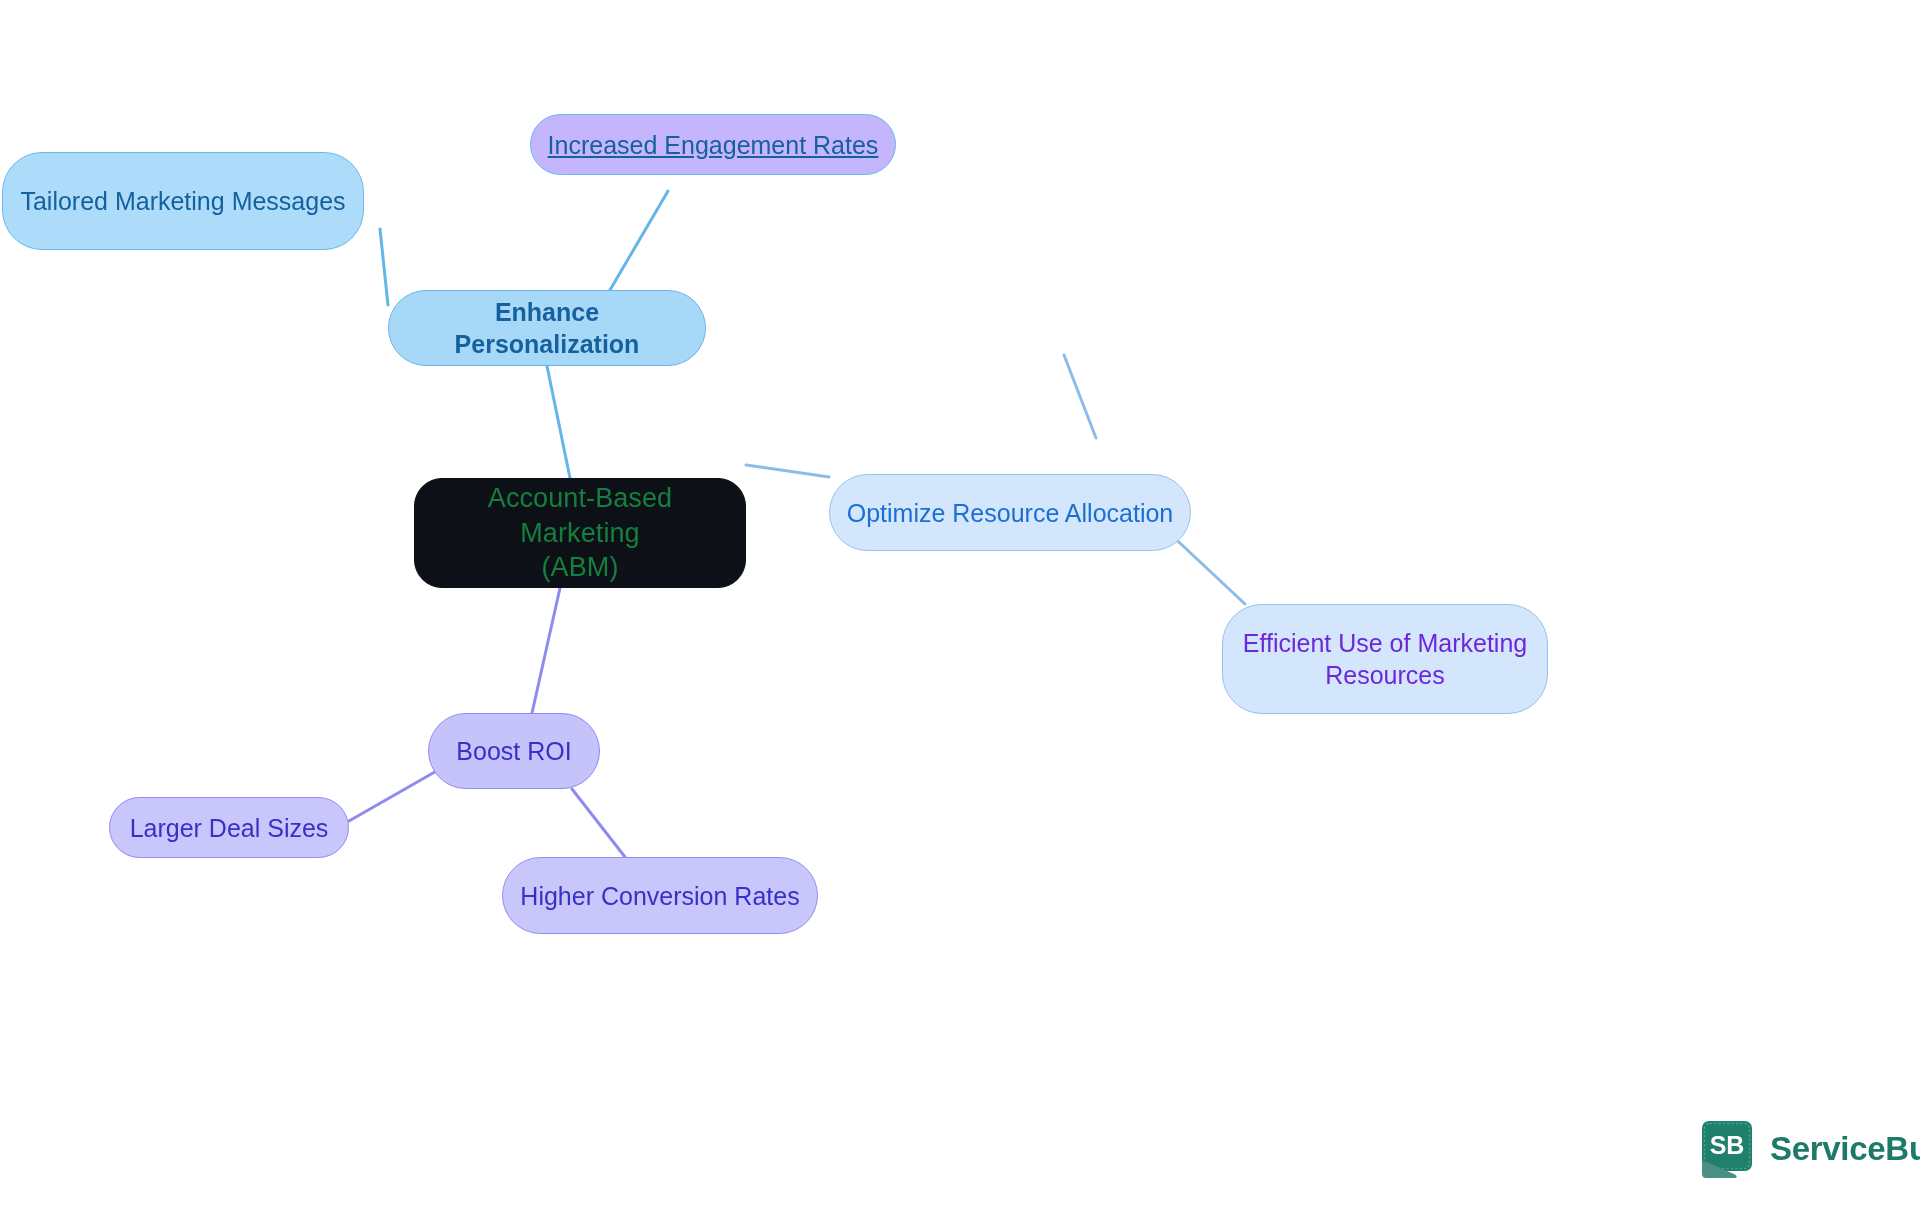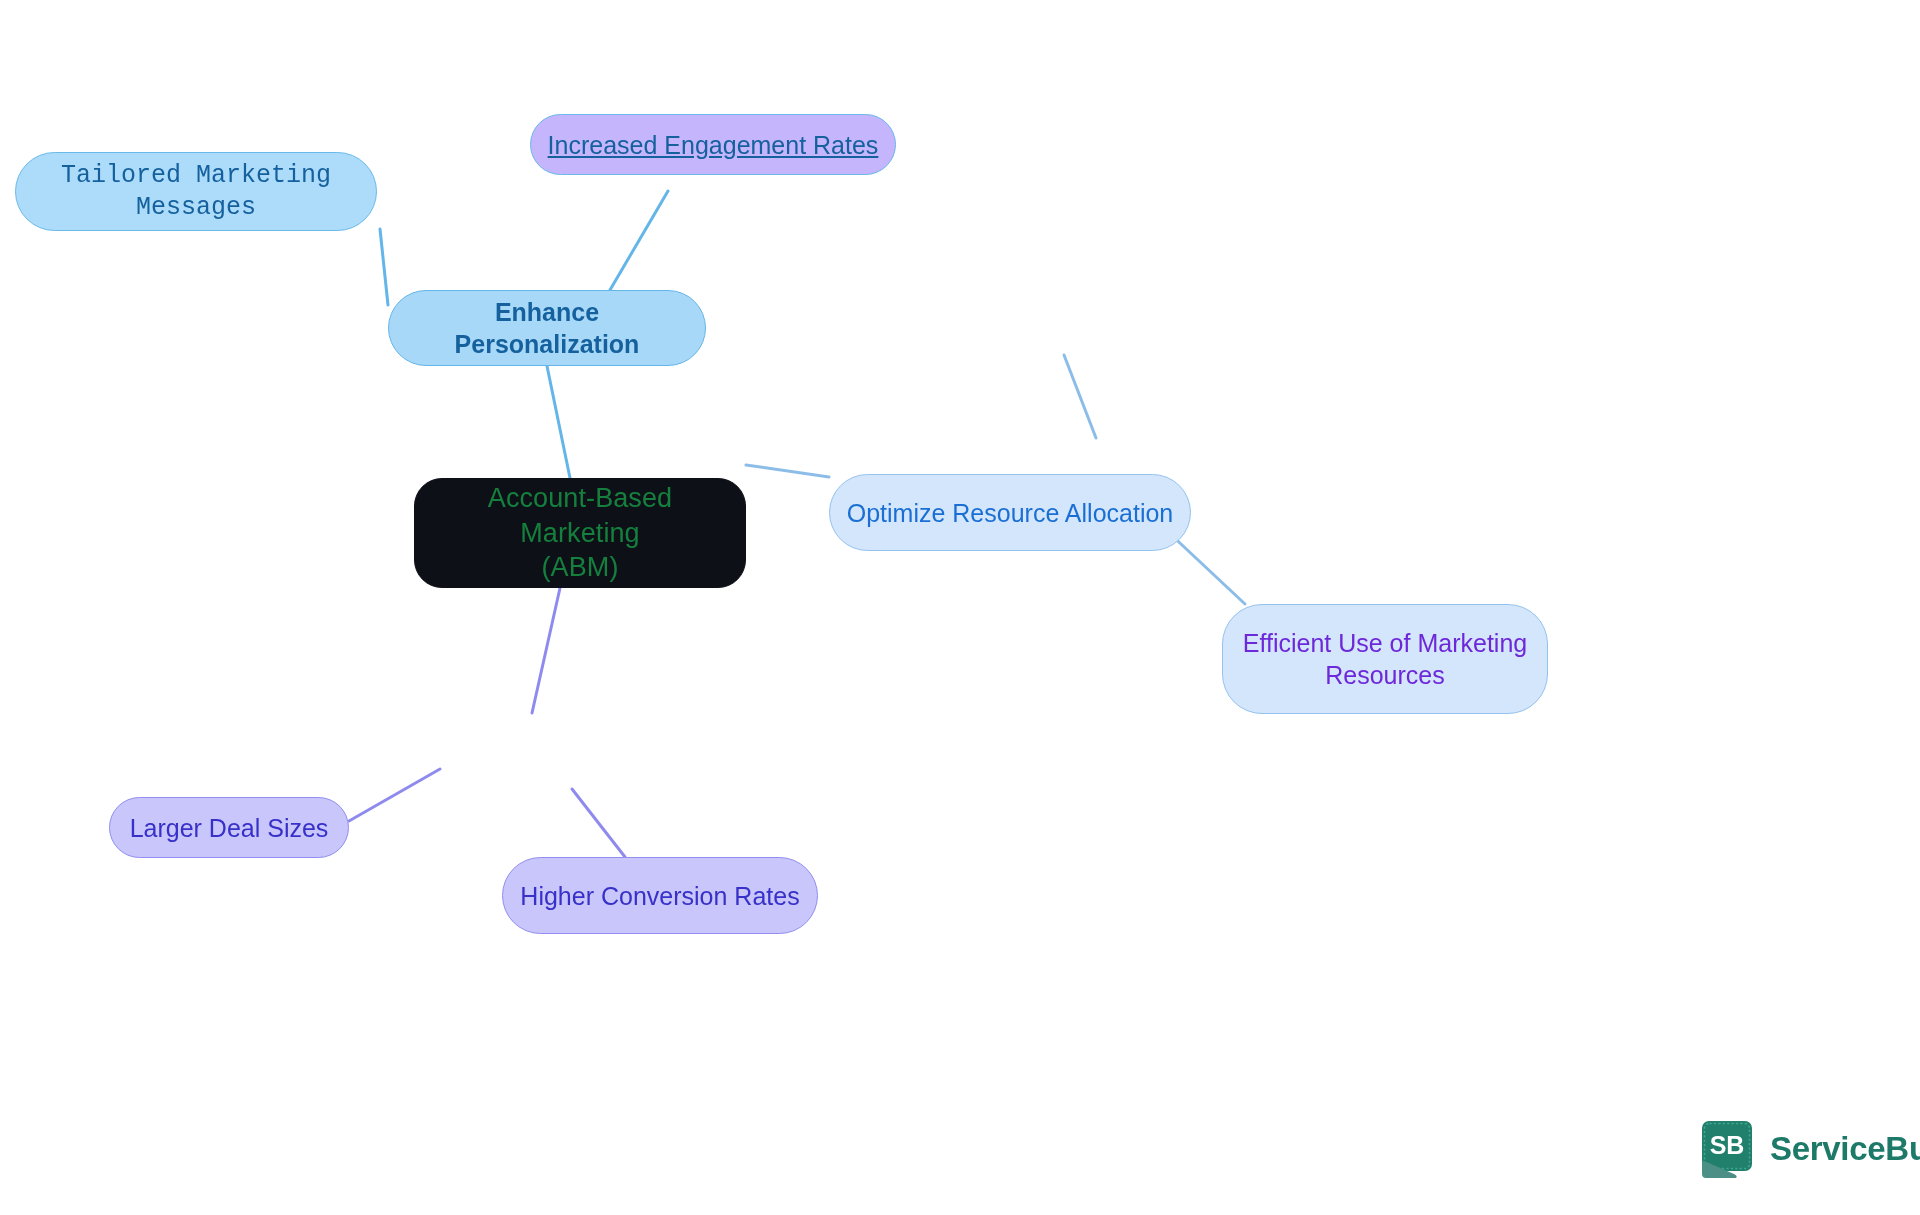--- a/index.html
+++ b/index.html
@@ -127,35 +127,38 @@
     </svg>
 
   <div class="node node-root" id="n-root" style="left: 414px; top: 478px; width: 332px; height: 110px; background: rgb(13, 17, 23); color: #15803d;">
     <span>Account-Based Marketing
 (ABM)</span>
   </div>
 
   <div class="node node-blue-branch" id="n-b0" style="left: 388px; top: 290px; width: 318px; height: 76px; background: rgb(168, 216, 248); border-color: rgb(100, 181, 232); color: rgb(21, 97, 158);">
     <span>Enhance Personalization</span>
   </div>
-  <div class="node node-blue-leaf" id="n-b0c0" style="left: 15px; top: 152px; width: 362px; height: 79px; background: rgb(173, 220, 251); border-color: rgb(105, 185, 234); color: rgb(21, 97, 158); font-family: Liberation Mono, monospace;">
+  <div class="node node-blue-leaf" id="n-b0c0" style="left: 2px; top: 152px; width: 362px; height: 98px; background: rgb(173, 220, 251); border-color: rgb(105, 185, 234); color: rgb(21, 97, 158);">
     <span>Tailored Marketing Messages</span>
   </div>
   <div class="node node-blue-leaf" id="n-b0c1" style="left: 530px; top: 114px; width: 366px; height: 61px; background: #c4b5fd; border-color: rgb(105, 185, 234); color: rgb(21, 97, 158); text-decoration: underline;">
     <span>Increased Engagement Rates</span>
   </div>
 
   <div class="node node-paleblue-branch" id="n-b1" style="left: 829px; top: 438px; width: 362px; height: 77px; background: rgb(212, 230, 251); border-color: rgb(147, 194, 239); color: rgb(26, 111, 212);">
     <span>Optimize Resource Allocation</span>
   </div>
   <div class="node node-paleblue-leaf" id="n-b1c1" style="left: 1222px; top: 604px; width: 326px; height: 110px; background: rgb(212, 230, 251); border-color: rgb(147, 194, 239); color: #6d28d9;">
     <span>Efficient Use of Marketing
 Resources</span>
   </div>
 
+  <div class="node node-purple-branch" id="n-b2" style="left: 428px; top: 713px; width: 172px; height: 76px; background: rgb(197, 195, 250); border-color: rgb(143, 139, 238); color: rgb(55, 48, 201);">
+    <span>Boost ROI</span>
+  </div>
   <div class="node node-purple-leaf" id="n-b2c0" style="left: 109px; top: 797px; width: 240px; height: 61px; background: rgb(200, 198, 251); border-color: rgb(145, 142, 240); color: rgb(55, 48, 201); justify-content: center;">
     <span>Larger Deal Sizes</span>
   </div>
   <div class="node node-purple-leaf" id="n-b2c1" style="left: 502px; top: 857px; width: 316px; height: 77px; background: rgb(200, 198, 251); border-color: rgb(145, 142, 240); color: rgb(55, 48, 201);">
     <span>Higher Conversion Rates</span>
   </div>
 
   <div id="logo" style="left: 1700px; top: 1118px; color: rgb(29, 122, 104);">
     <div id="logo-mark">
       <svg width="62" height="62" viewBox="0 0 62 62">

